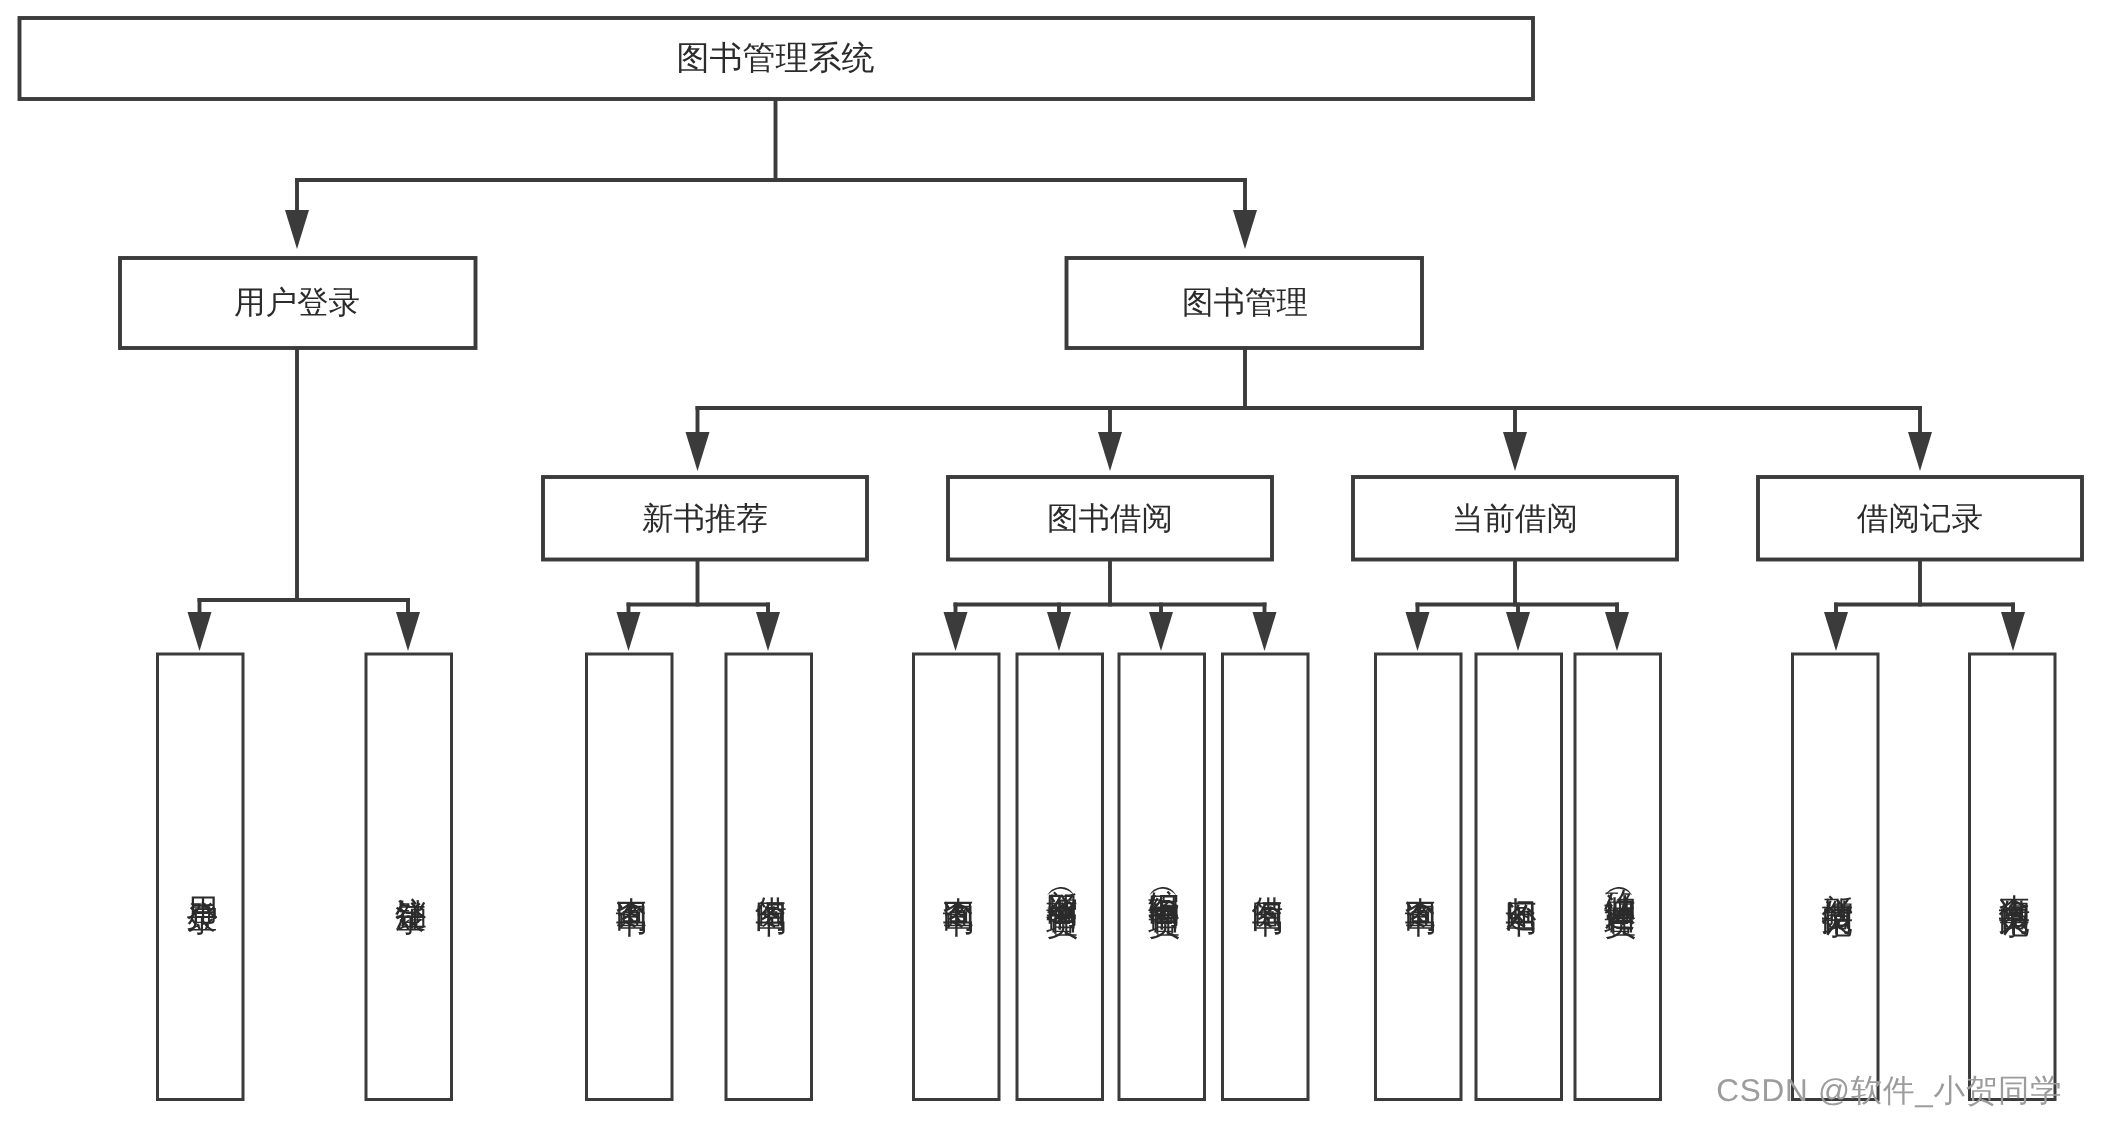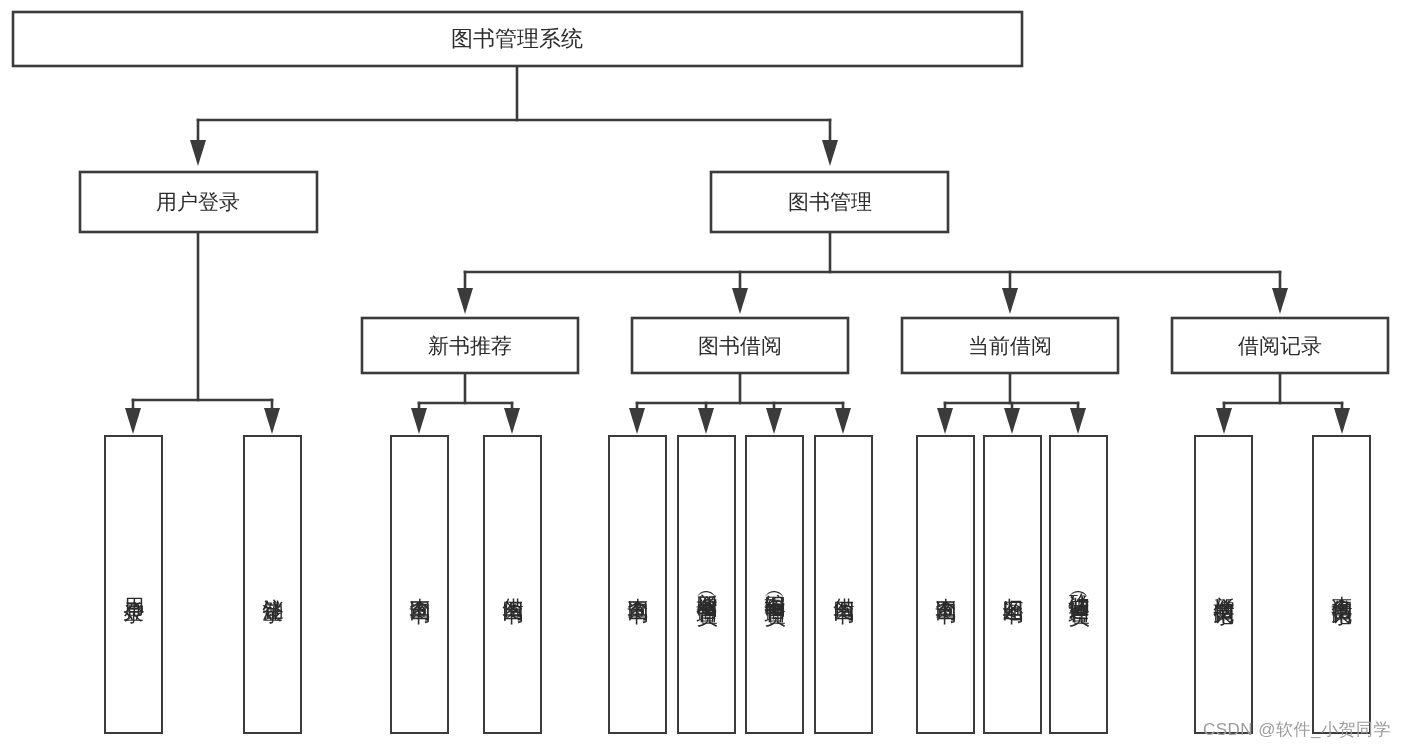--- a/index.html
+++ b/index.html
@@ -71,24 +71,24 @@
     font-family: "Liberation Sans", "DejaVu Sans", sans-serif;
     font-size: 21px;
     line-height: 1.28;
     letter-spacing: 2px;
     color: #2b2b2b;
     white-space: nowrap;
     text-align: center;
   }
   .watermark {
     position: absolute;
-    right: 14px;
+    right: 30px;
     bottom: 6px;
     font-family: "Liberation Sans", "DejaVu Sans", sans-serif;
-    font-size: 17px;
+    font-size: 21px;
     color: #9c9c9c;
     letter-spacing: 0.5px;
     pointer-events: none;
     user-select: none;
   }
 </style>
 </head>
 <body>
 
 <div id="diagram-root">

